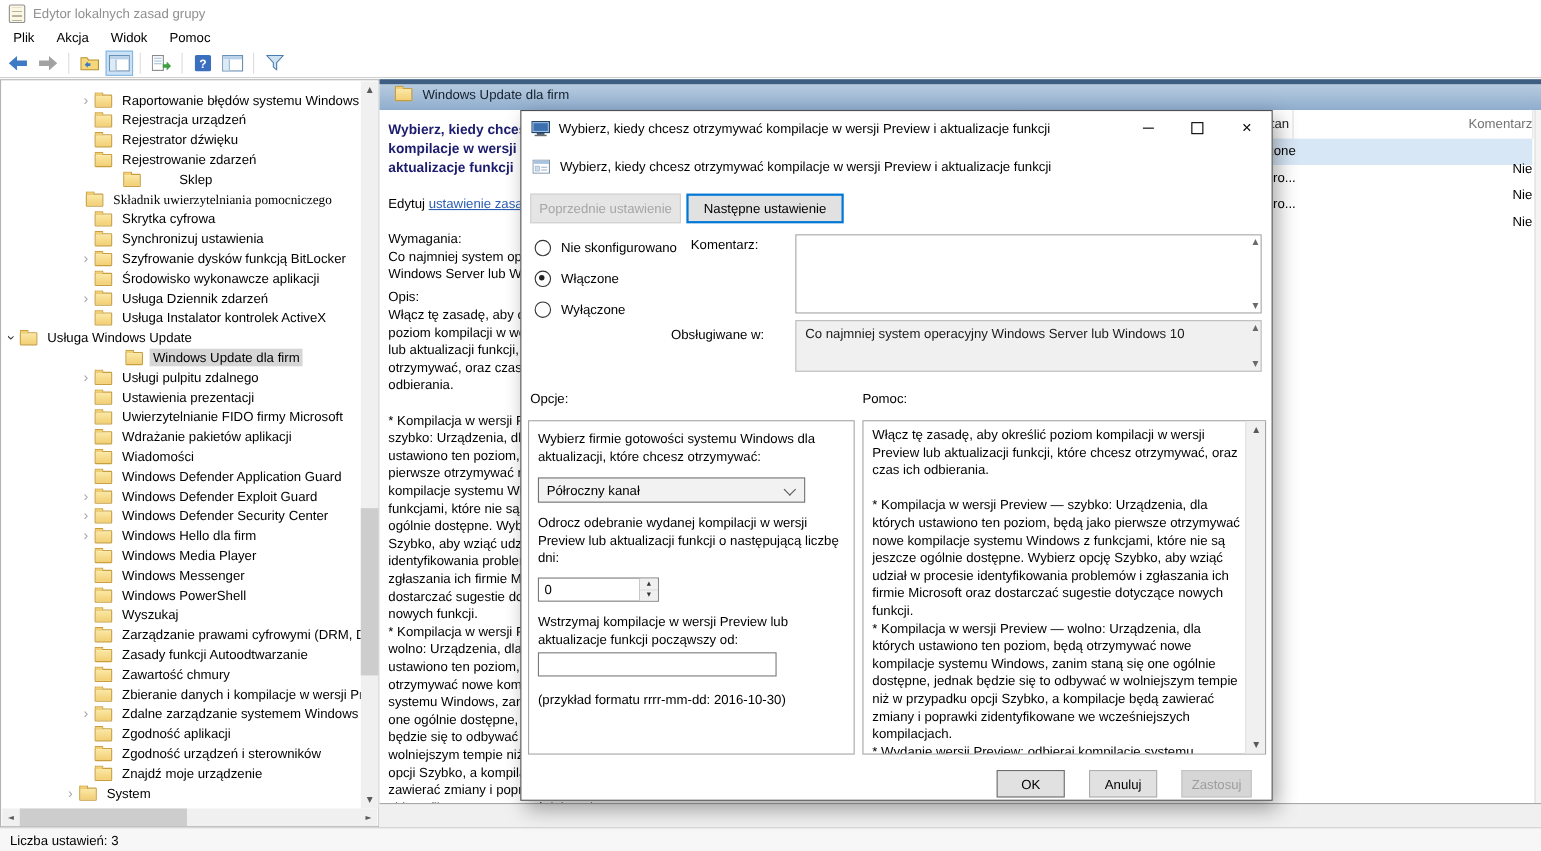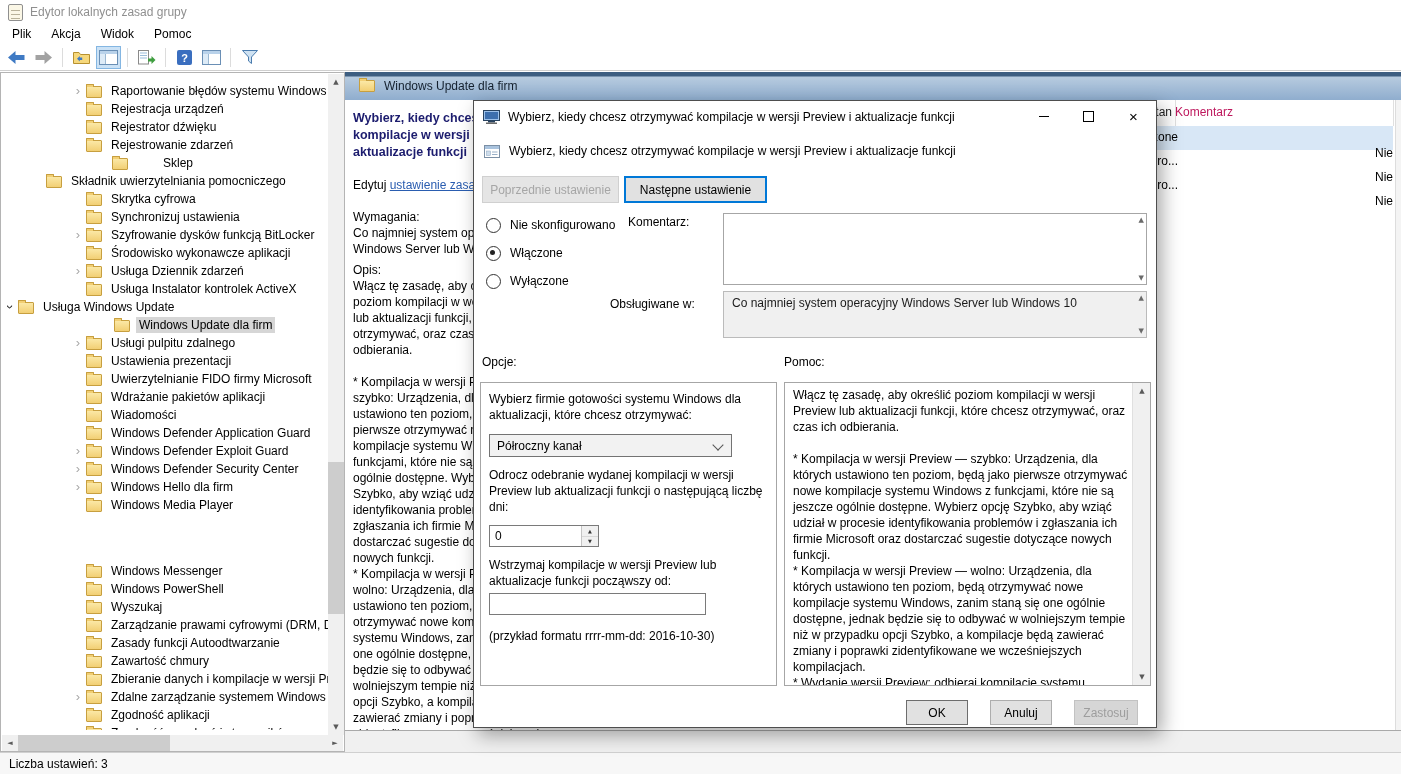--- a/index.html
+++ b/index.html
@@ -42,21 +42,21 @@
   .right-panel{position:absolute;left:345px;top:72px;width:1056px;height:680px;background:#fff}
   .band{position:absolute;left:0;top:0;right:0;height:28px;background:linear-gradient(180deg,#3d5e81 0,#3d5e81 4px,#b7cbdf 5px,#8fadce 100%);display:flex;align-items:center;padding-left:14px;gap:9px;box-sizing:border-box;color:#14202e}
   .desc{position:absolute;left:8px;top:38px;width:225px;height:620px;overflow:hidden;line-height:16px}
   .desc-title{font-weight:bold;color:#1c1c6e;font-size:12.5px;line-height:17px;margin-bottom:16px;width:222px}
   .editline{margin-bottom:16px;width:195px}
   .link{color:#2a5db0;text-decoration:underline}
   .desc .blk{width:195px}
   .pre{white-space:pre-wrap;width:195px}
   .col-sep{position:absolute;top:28px;height:26px;width:1px;background:#e0e0e0}
   .hdr-stan{position:absolute;top:33px;right:229px;color:#1f1f1f}
-  .hdr-kom{position:absolute;top:33px;left:830px;width:218px;text-align:left;color:#be185d}
+  .hdr-kom{position:absolute;top:33px;left:830px;width:218px;text-align:right;color:#737373}
   #rows{position:absolute;left:0;top:54px;right:0;height:80px}
   .lrow{position:absolute;left:270px;width:778px;height:24px}
   .lrow.sel{background:#d8e7f6}
   .cell-stan{position:absolute;right:215px;top:4px;white-space:nowrap}
   .cell-kom{position:absolute;left:560px;width:218px;top:20px;text-align:right}
   .strip{position:absolute;left:1050px;top:28px;width:6px;height:630px;background:#f4f4f4;border-left:1px solid #ddd}
   .tabsrow{position:absolute;left:0;top:658px;right:0;height:22px;background:#f0f0f0;border-top:1px solid #a9a9a9;display:flex;padding-left:5px}
   .tab{position:relative;height:18px;margin-right:2px;clip-path:polygon(0 0,100% 0,calc(100% - 8px) 100%,8px 100%);background:#989898}
   .tab-in{position:absolute;left:1px;right:1px;top:0;bottom:1px;clip-path:polygon(0 0,100% 0,calc(100% - 7px) 100%,7px 100%);background:#f4f4f4;text-align:center;line-height:17px;padding:0 14px}
   .tab.active .tab-in{background:#fff}
@@ -194,21 +194,21 @@
         <div class="trow" style="padding-left: 68px;">
           <span class="chev"></span>
           <span class="fold"></span>
           <span class="tlabel">Rejestrowanie zdarzeń</span>
         </div>
         <div class="trow" style="padding-left: 68px; gap: 26px;">
           <span class="chev"></span>
           <span class="fold"></span>
           <span class="tlabel">Sklep</span>
         </div>
-        <div class="trow" style="padding-left: 28px;">
+        <div class="trow" style="padding-left: 60px; font-family: Liberation Serif, serif;">
           <span class="chev"></span>
           <span class="fold"></span>
           <span class="tlabel">Składnik uwierzytelniania pomocniczego</span>
         </div>
         <div class="trow" style="padding-left: 68px;">
           <span class="chev"></span>
           <span class="fold"></span>
           <span class="tlabel">Skrytka cyfrowa</span>
         </div>
         <div class="trow" style="padding-left: 68px;">
@@ -303,21 +303,21 @@
             <i>›</i>
           </span>
           <span class="fold"></span>
           <span class="tlabel">Windows Hello dla firm</span>
         </div>
         <div class="trow" style="padding-left: 68px;">
           <span class="chev"></span>
           <span class="fold"></span>
           <span class="tlabel">Windows Media Player</span>
         </div>
-        <div class="trow" style="padding-left: 68px; margin-top: 48px;">
+        <div class="trow" style="padding-left: 68px;">
           <span class="chev"></span>
           <span class="fold"></span>
           <span class="tlabel">Windows Messenger</span>
         </div>
         <div class="trow" style="padding-left: 68px;">
           <span class="chev"></span>
           <span class="fold"></span>
           <span class="tlabel">Windows PowerShell</span>
         </div>
         <div class="trow" style="padding-left: 68px;">

